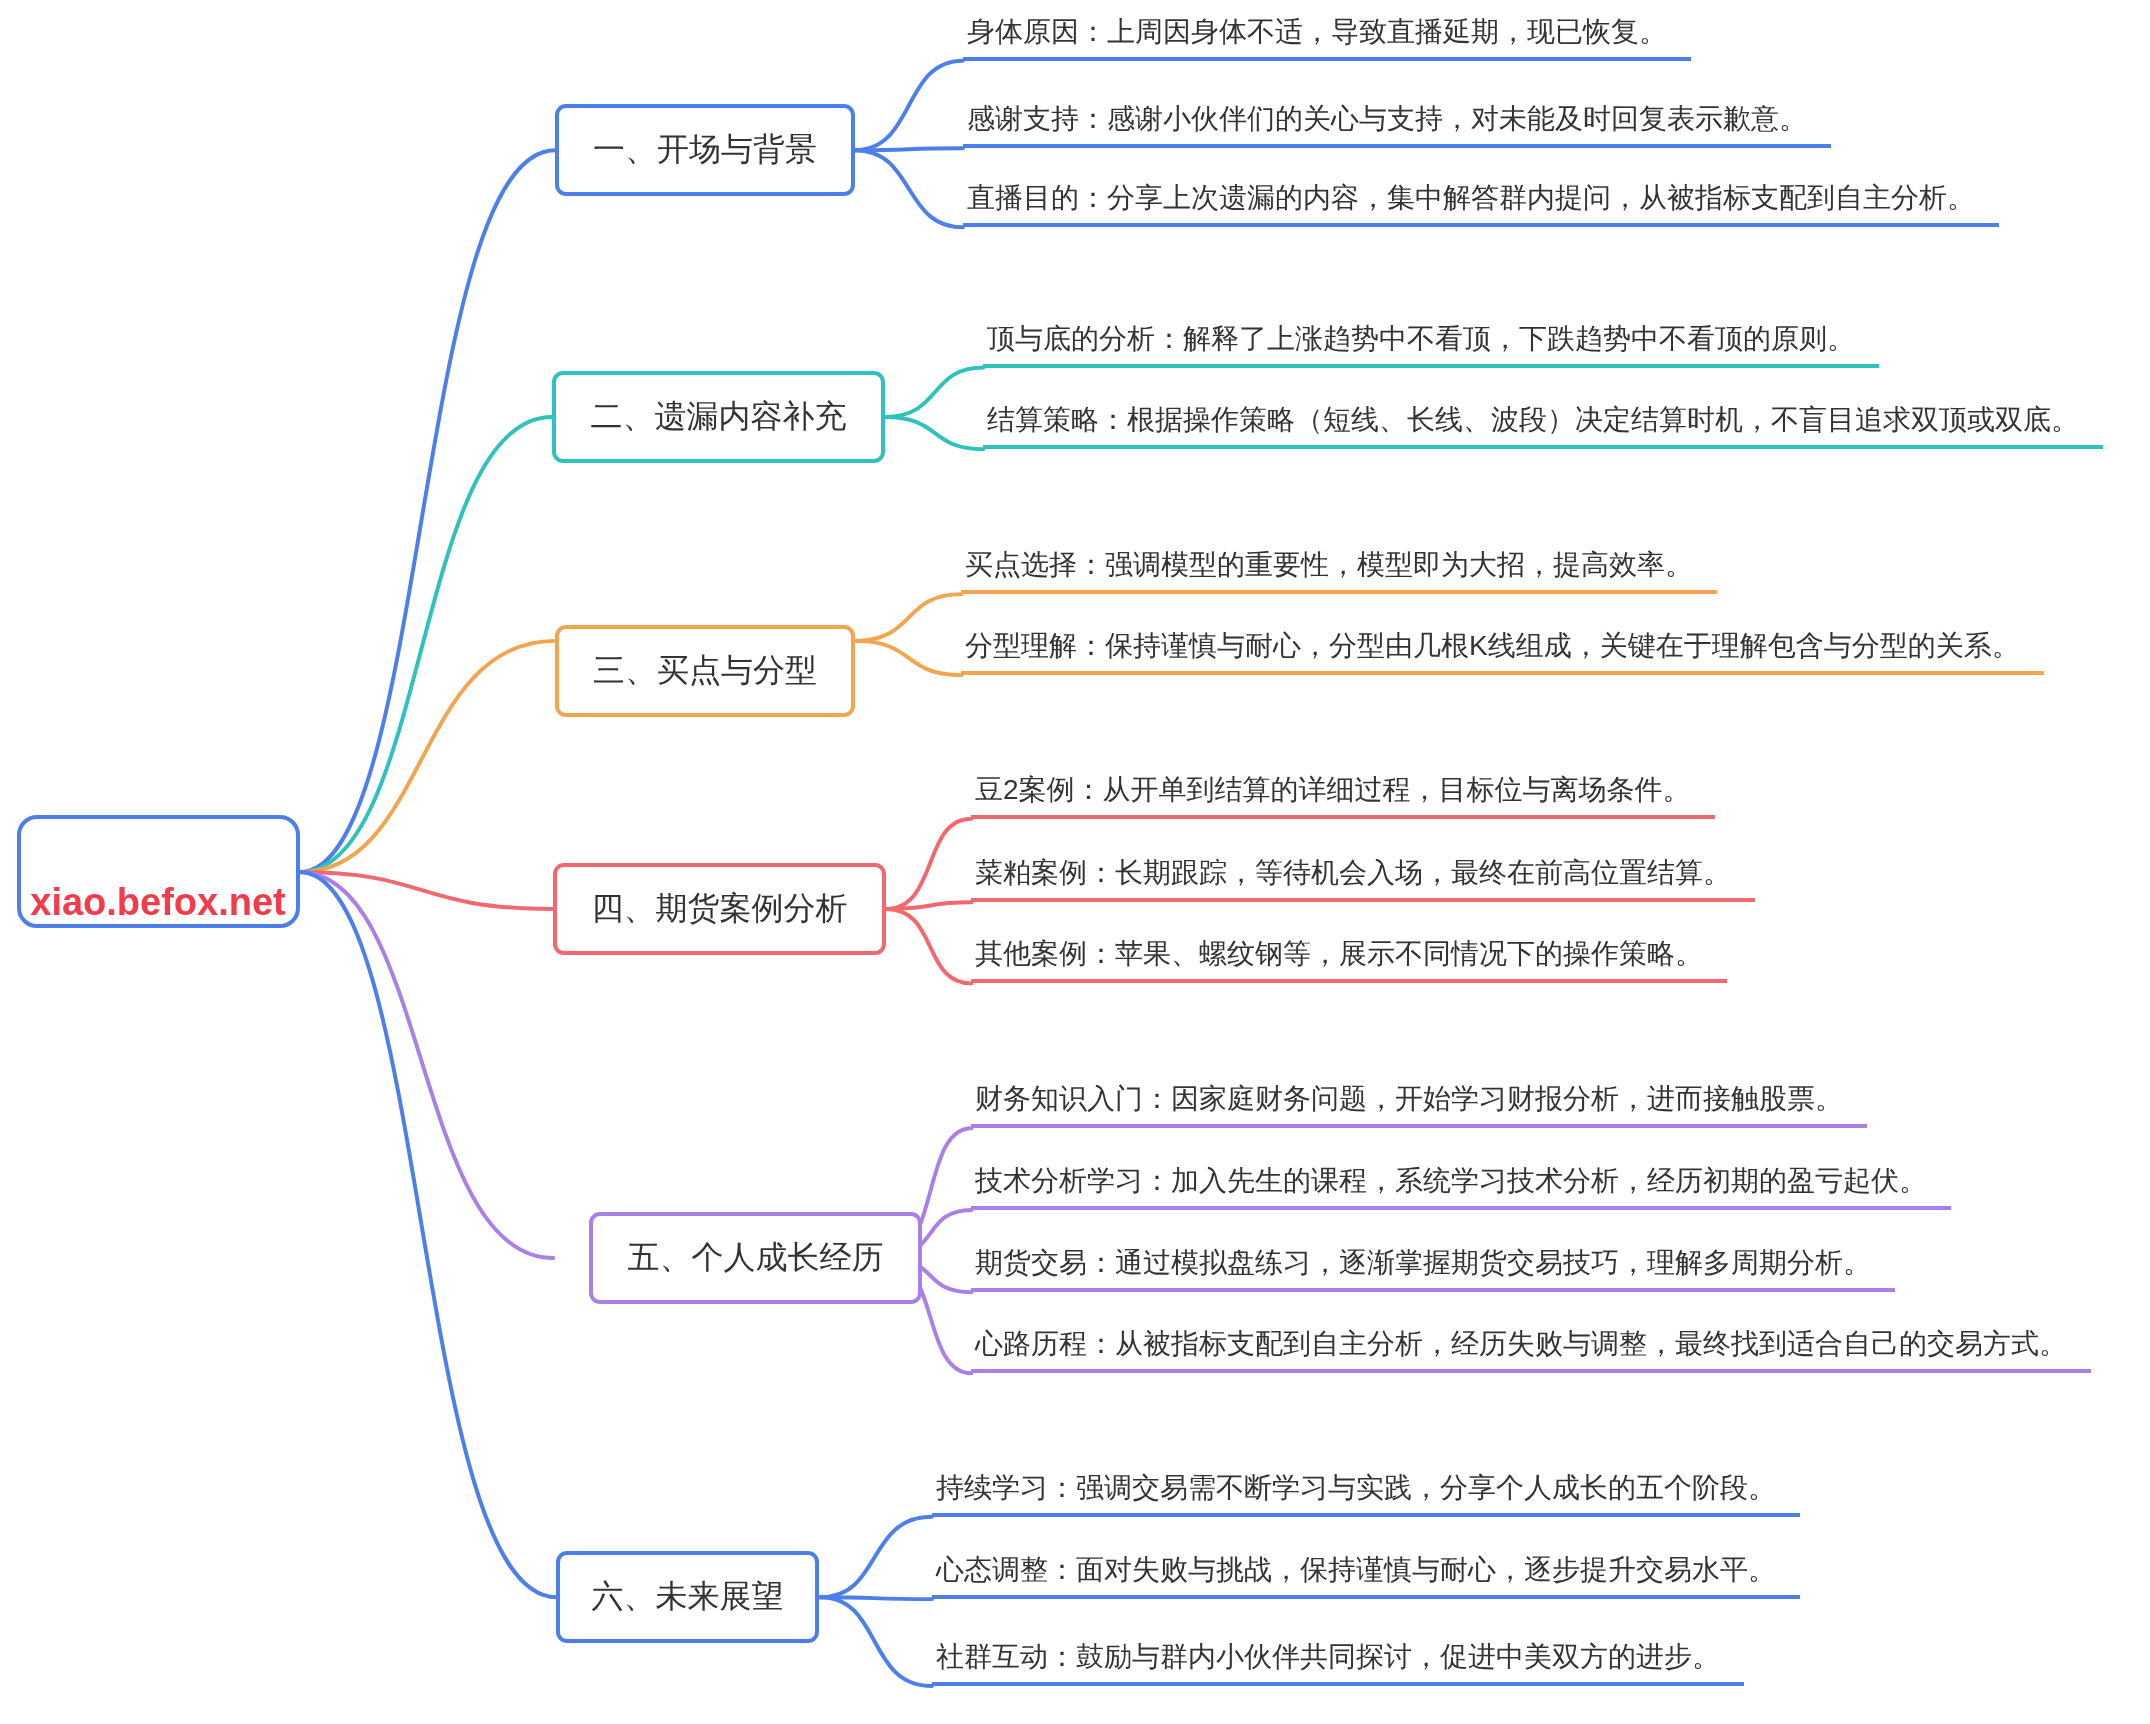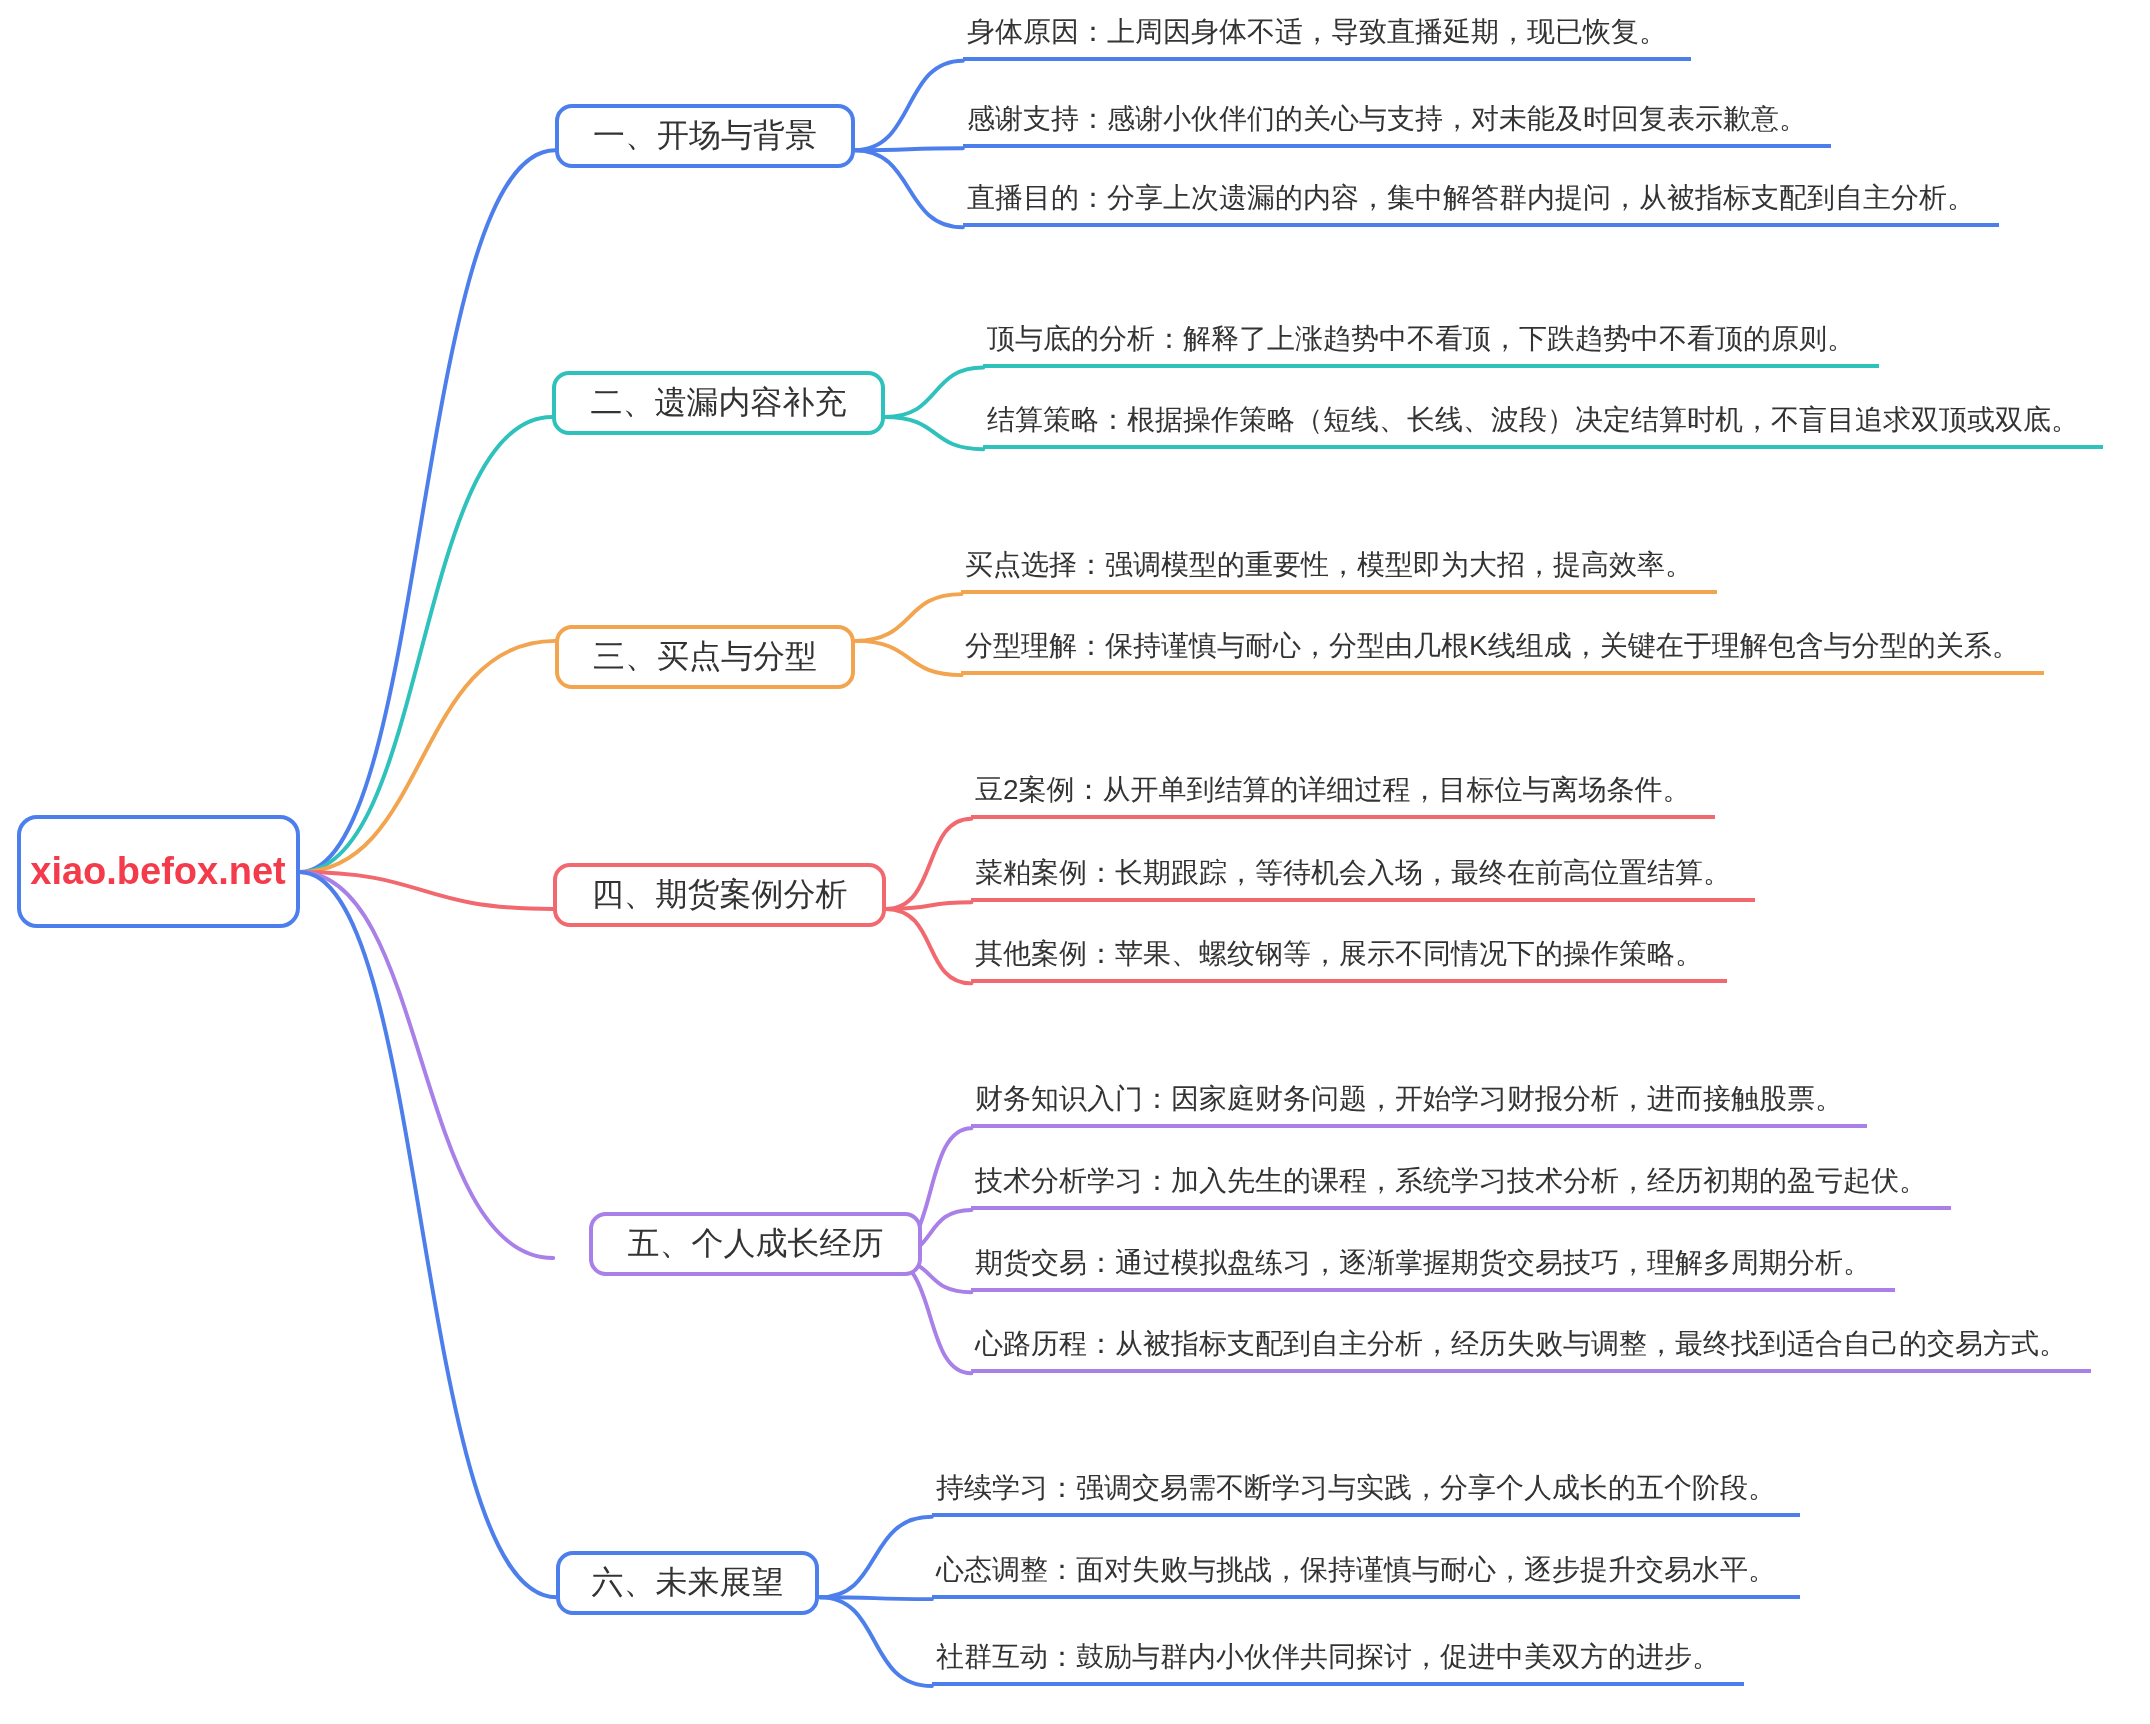--- a/index.html
+++ b/index.html
@@ -8,29 +8,29 @@
     width:2151px;height:1725px;
     background:#ffffff;
     font-family:"Liberation Sans","DejaVu Sans",sans-serif;
     overflow:hidden;
   }
   svg.connectors{position:absolute;left:0;top:0;width:2151px;height:1725px;}
   svg.connectors path{fill:none;stroke-width:6;stroke-linecap:round;}
   .root-box{
     position:absolute;left:16.5px;top:815px;width:283px;height:113px;
     border:4px solid #4d7fec;border-radius:20px;background:#ffffff;
-    display:flex;align-items:center;justify-content:center;
+    display:flex;align-items:flex-end;justify-content:center;
     box-sizing:border-box;
   }
   .root-label{
     font-size:38px;font-weight:bold;color:#f43b4c;letter-spacing:0px;white-space:nowrap;
   }
   .branch-box{
-    position:absolute;height:64px;
-    border:4px solid;border-radius:17px;background:#ffffff;
+    position:absolute;height:92px;
+    border:4px solid;border-radius:11px;background:#ffffff;
     display:flex;align-items:center;justify-content:center;
     box-sizing:border-box;
   }
   .branch-label{font-size:32px;color:#333333;white-space:nowrap;}
   .b1{left:555px;top:104px;width:300px;}
   .b2{left:552px;top:371px;width:333px;}
   .b3{left:555px;top:595px;width:300px;margin-top:30px;}
   .b4{left:553px;top:863px;width:333px;}
   .b5{left:553px;top:1212px;width:333px;margin-left:36px;}
   .b6{left:556px;top:1551px;width:263px;}

